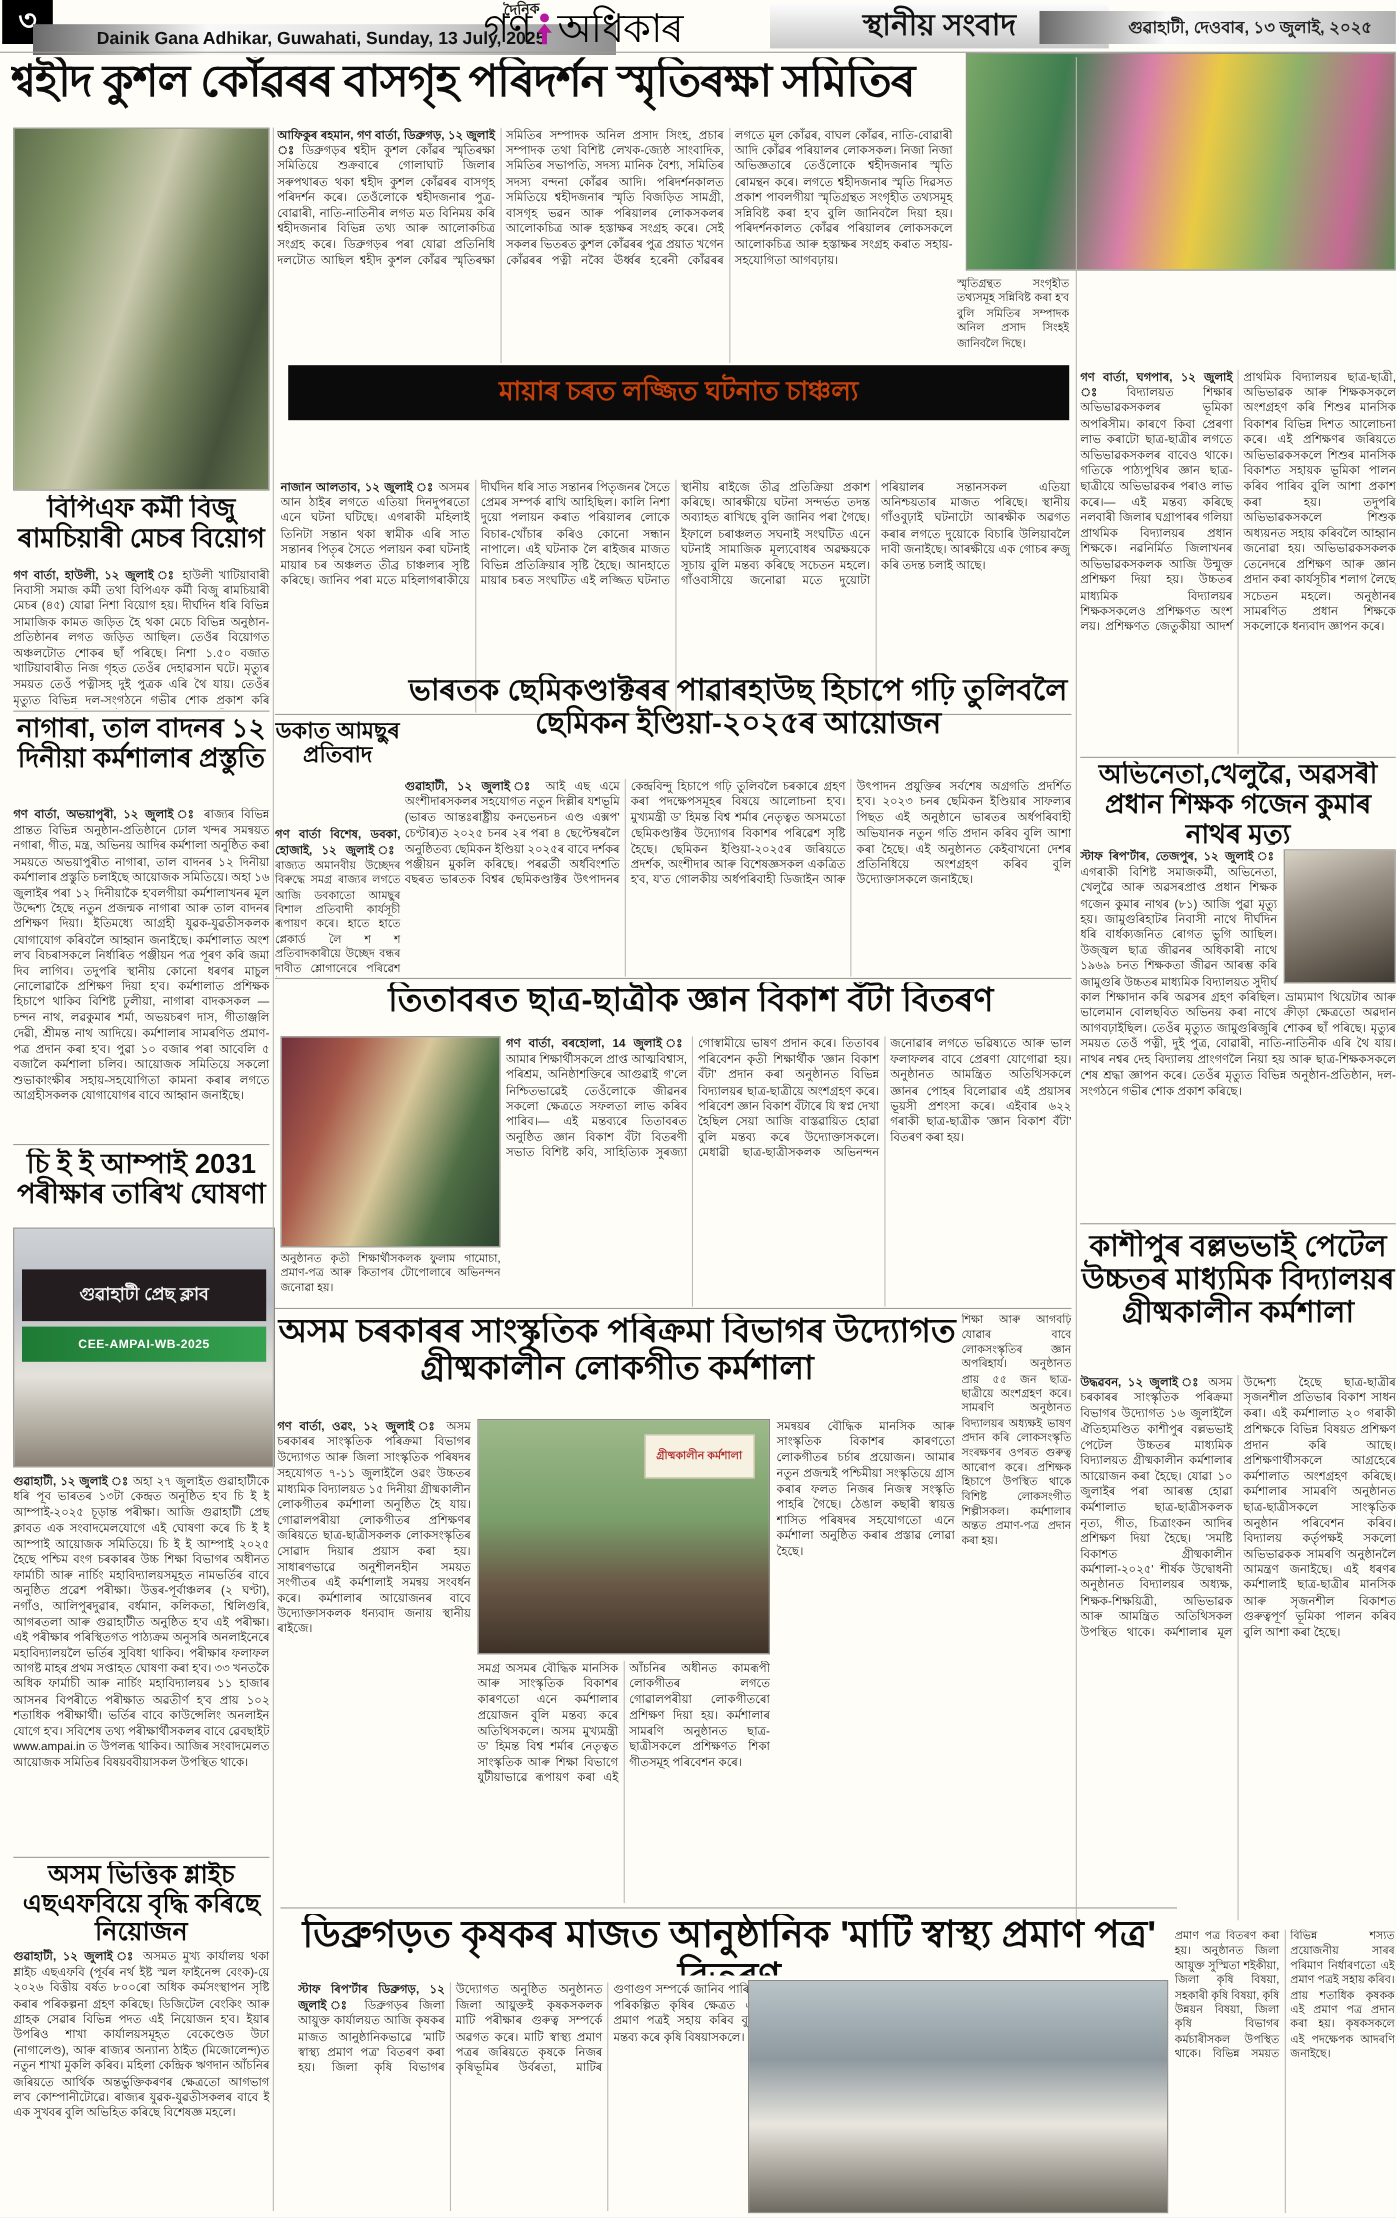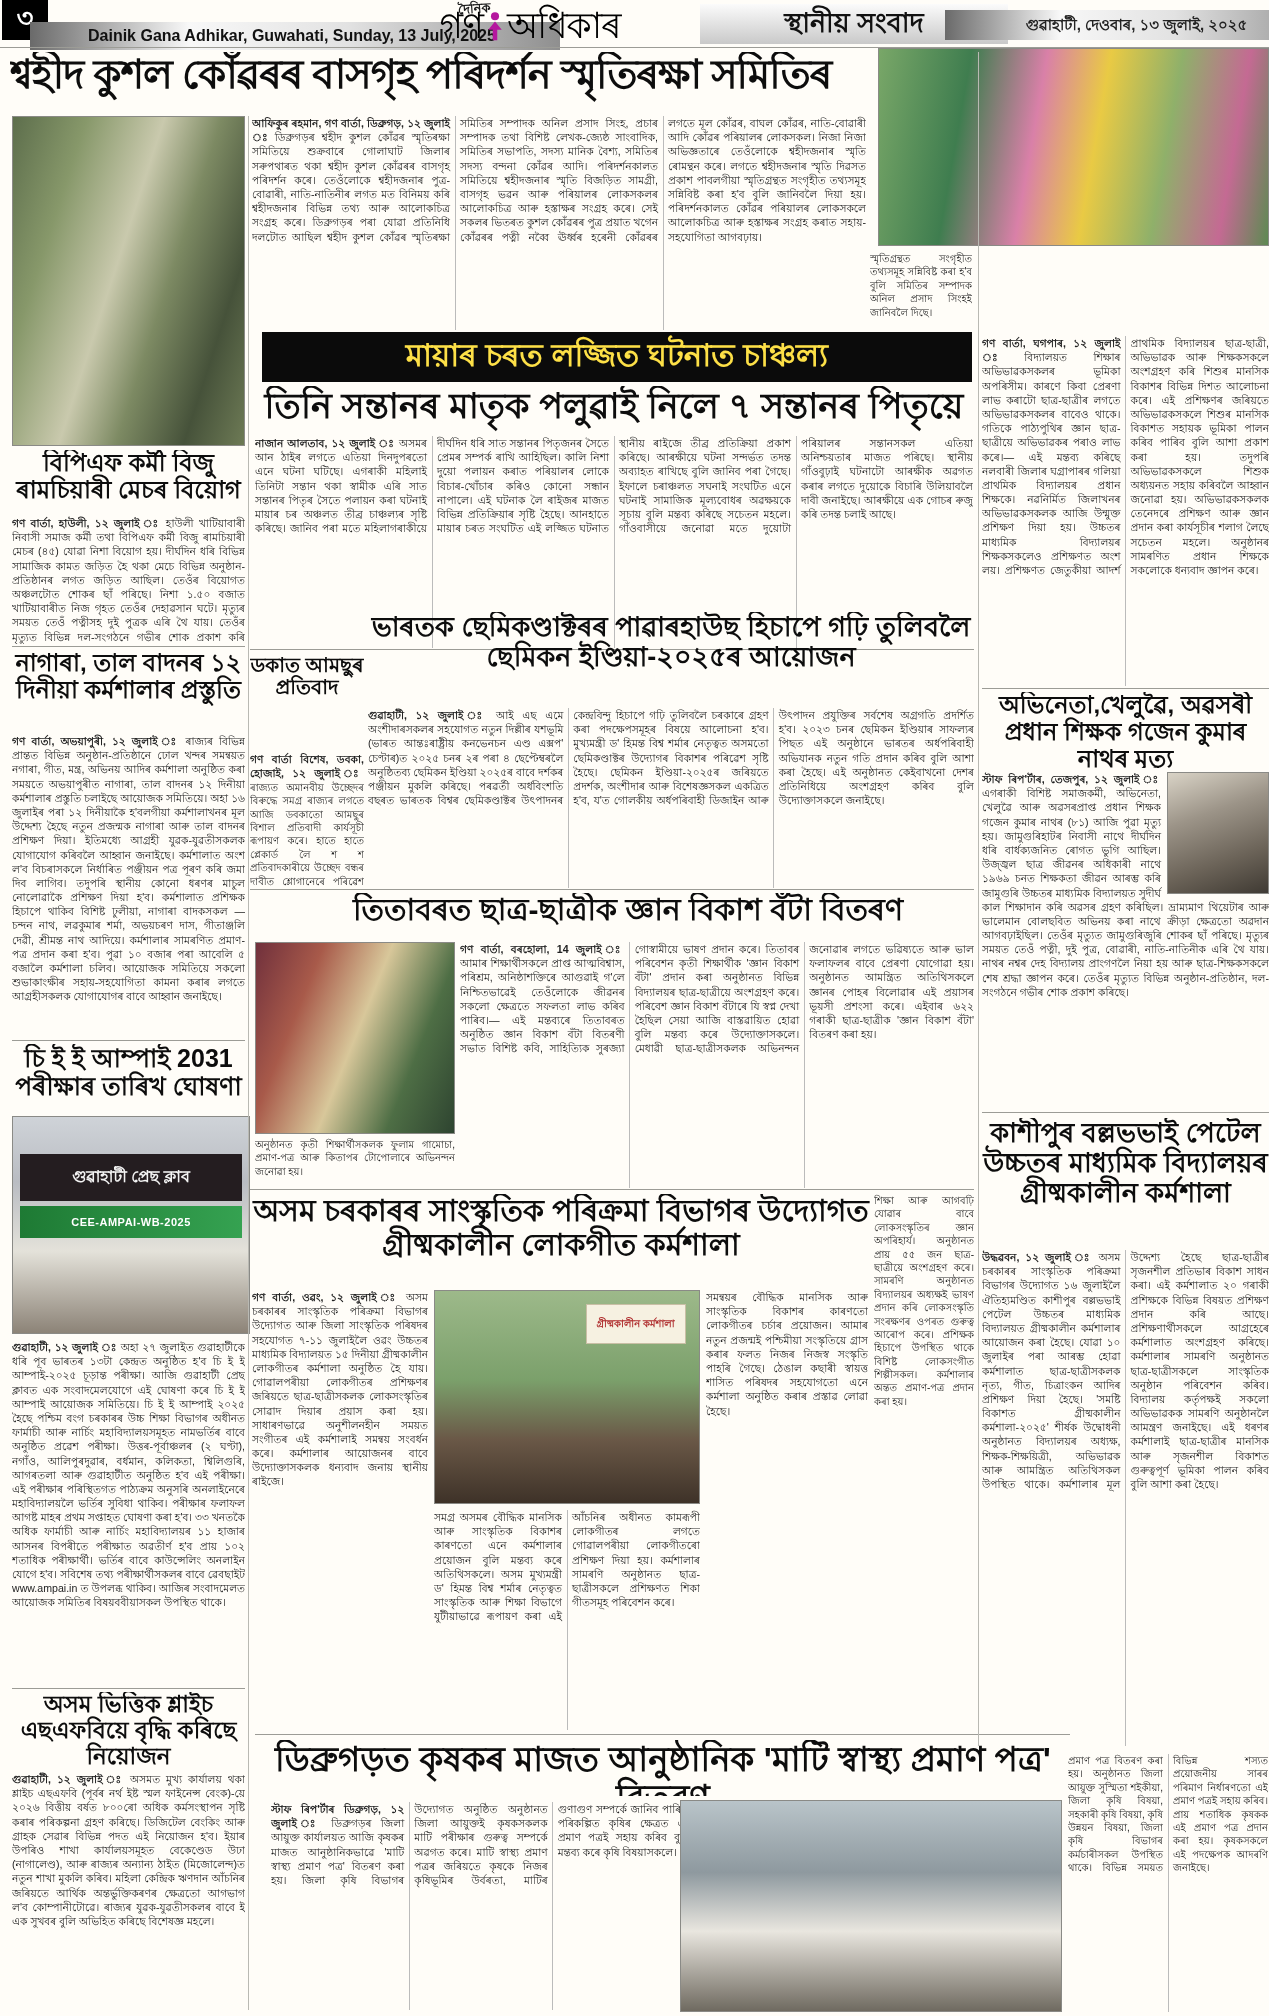--- a/index.html
+++ b/index.html
@@ -25,22 +25,22 @@
   .bar-date{position:absolute;left:945px;top:10px;width:383px;height:30px;justify-content:center;
     font-size:15px;font-weight:bold;color:#222;}
   
   .headline{position:absolute;font-weight:800;color:#0d0d0d;text-align:center;line-height:1.12;overflow:hidden;}
   .body-txt{position:absolute;font-size:10.6px;line-height:1.34;text-align:justify;overflow:hidden;color:#222;}
   .body-txt b{font-size:10.6px;}
   .cols2{column-count:2;column-gap:10px;column-rule:1px solid #bbb;}
   .cols3{column-count:3;column-gap:10px;column-rule:1px solid #bbb;}
   .cols4{column-count:4;column-gap:10px;column-rule:1px solid #bbb;}
   .photo{position:absolute;overflow:hidden;border:1px solid #8a8a86;}
-  .kicker{position:absolute;background:#0b0b0b;color:#fde047;display:flex;align-items:center;justify-content:center;
-    font-size:31px;font-weight:800;}
+  .kicker{position:absolute;background:#0b0b0b;color:#c2410c;display:flex;align-items:center;justify-content:center;
+    font-size:24px;font-weight:800;}
   .vrule{position:absolute;width:1px;background:#b9b9b3;}
   .hrule{position:absolute;height:1px;background:#9c9c96;}
   .banner-label{position:absolute;display:flex;align-items:center;justify-content:center;text-align:center;}
   
   .ph-lead{background:linear-gradient(108deg,#5d6e4c 0%,#87986a 22%,#c9c9ad 45%,#7d8a63 62%,#46523a 82%,#6d7a55 100%);}
   .ph-class{background:linear-gradient(100deg,#79a768 0%,#3f7d4f 22%,#d980a8 40%,#e9ca44 55%,#8fb06a 72%,#c46a93 88%,#5d8a52 100%);}
   .ph-award{background:linear-gradient(112deg,#70303c 0%,#a85a4a 25%,#d8c79a 50%,#4e6e45 75%,#2e4430 100%);}
   .ph-press{background:linear-gradient(180deg,#cfd3d8 0%,#b9bcc2 30%,#e4e2da 62%,#8c8377 100%);}
   .ph-folk{background:linear-gradient(180deg,#9db98a 0%,#7ba06b 42%,#6a5847 70%,#3e3228 100%);}
   .ph-portrait{background:linear-gradient(160deg,#d9d3c6 0%,#9c9488 35%,#6b6358 70%,#3f3a33 100%);}
@@ -83,21 +83,20 @@
   </div>
   <div class="body-txt" style="left:870px;top:252px;width:102px;height:78px;font-size:10px;">স্মৃতিগ্ৰন্থত সংগৃহীত তথ্যসমূহ সন্নিবিষ্ট কৰা হ'ব বুলি সমিতিৰ সম্পাদক অনিল প্ৰসাদ সিংহই জানিবলৈ দিছে।</div>
 
   <div class="photo ph-class" style="left:878px;top:48px;width:391px;height:198px;"></div>
   <div class="body-txt cols2" style="left:982px;top:336px;width:287px;height:350px;">
     <b>গণ বাৰ্তা, ঘগপাৰ, ১২ জুলাই ঃ</b>
     <span>বিদ্যালয়ত শিক্ষাৰ অভিভাৱকসকলৰ ভূমিকা অপৰিসীম। কাৰণে কিবা প্ৰেৰণা লাভ কৰাটো ছাত্ৰ-ছাত্ৰীৰ লগতে অভিভাৱকসকলৰ বাবেও থাকে। গতিকে পাঠ্যপুথিৰ জ্ঞান ছাত্ৰ-ছাত্ৰীয়ে অভিভাৱকৰ পৰাও লাভ কৰে।— এই মন্তব্য কৰিছে নলবাৰী জিলাৰ ঘগ্ৰাপাৰৰ গলিয়া প্ৰাথমিক বিদ্যালয়ৰ প্ৰধান শিক্ষকে। নৱনিৰ্মিত জিলাখনৰ অভিভাৱকসকলক আজি উন্মুক্ত প্ৰশিক্ষণ দিয়া হয়। উচ্চতৰ মাধ্যমিক বিদ্যালয়ৰ শিক্ষকসকলেও প্ৰশিক্ষণত অংশ লয়। প্ৰশিক্ষণত জেতুকীয়া আদৰ্শ প্ৰাথমিক বিদ্যালয়ৰ ছাত্ৰ-ছাত্ৰী, অভিভাৱক আৰু শিক্ষকসকলে অংশগ্ৰহণ কৰি শিশুৰ মানসিক বিকাশৰ বিভিন্ন দিশত আলোচনা কৰে। এই প্ৰশিক্ষণৰ জৰিয়তে অভিভাৱকসকলে শিশুৰ মানসিক বিকাশত সহায়ক ভূমিকা পালন কৰিব পাৰিব বুলি আশা প্ৰকাশ কৰা হয়। তদুপৰি অভিভাৱকসকলে শিশুক অধ্যয়নত সহায় কৰিবলৈ আহ্বান জনোৱা হয়। অভিভাৱকসকলক তেনেদৰে প্ৰশিক্ষণ আৰু জ্ঞান প্ৰদান কৰা কাৰ্যসূচীৰ শলাগ লৈছে সচেতন মহলে। অনুষ্ঠানৰ সামৰণিত প্ৰধান শিক্ষকে সকলোকে ধন্যবাদ জ্ঞাপন কৰে।</span>
   </div>
 
   <div class="kicker" style="left:262px;top:332px;width:710px;height:50px;">মায়াৰ চৰত লজ্জিত ঘটনাত চাঞ্চল্য</div>
-  <div class="headline" style="left:255px;top:386px;width:718px;height:46px;font-size:35px;">তিনি সন্তানৰ মাতৃক পলুৱাই নিলে ৭ সন্তানৰ পিতৃয়ে</div>
   <div class="body-txt cols4" style="left:255px;top:436px;width:718px;height:212px;">
     <b>নাজান আলতাব, ১২ জুলাই ঃ</b>
     <span>অসমৰ আন ঠাইৰ লগতে এতিয়া দিনদুপৰতো এনে ঘটনা ঘটিছে। এগৰাকী মহিলাই তিনিটা সন্তান থকা স্বামীক এৰি সাত সন্তানৰ পিতৃৰ সৈতে পলায়ন কৰা ঘটনাই মায়াৰ চৰ অঞ্চলত তীব্ৰ চাঞ্চল্যৰ সৃষ্টি কৰিছে। জানিব পৰা মতে মহিলাগৰাকীয়ে দীৰ্ঘদিন ধৰি সাত সন্তানৰ পিতৃজনৰ সৈতে প্ৰেমৰ সম্পৰ্ক ৰাখি আহিছিল। কালি নিশা দুয়ো পলায়ন কৰাত পৰিয়ালৰ লোকে বিচাৰ-খোঁচাৰ কৰিও কোনো সন্ধান নাপালে। এই ঘটনাক লৈ ৰাইজৰ মাজত বিভিন্ন প্ৰতিক্ৰিয়াৰ সৃষ্টি হৈছে। আনহাতে মায়াৰ চৰত সংঘটিত এই লজ্জিত ঘটনাত স্থানীয় ৰাইজে তীব্ৰ প্ৰতিক্ৰিয়া প্ৰকাশ কৰিছে। আৰক্ষীয়ে ঘটনা সন্দৰ্ভত তদন্ত অব্যাহত ৰাখিছে বুলি জানিব পৰা গৈছে। ইফালে চৰাঞ্চলত সঘনাই সংঘটিত এনে ঘটনাই সামাজিক মূল্যবোধৰ অৱক্ষয়কে সূচায় বুলি মন্তব্য কৰিছে সচেতন মহলে। গাঁওবাসীয়ে জনোৱা মতে দুয়োটা পৰিয়ালৰ সন্তানসকল এতিয়া অনিশ্চয়তাৰ মাজত পৰিছে। স্থানীয় গাঁওবুঢ়াই ঘটনাটো আৰক্ষীক অৱগত কৰাৰ লগতে দুয়োকে বিচাৰি উলিয়াবলৈ দাবী জনাইছে। আৰক্ষীয়ে এক গোচৰ ৰুজু কৰি তদন্ত চলাই আছে।</span>
   </div>
 
   <div class="headline" style="left:12px;top:450px;width:233px;height:62px;font-size:24px;">বিপিএফ কৰ্মী বিজু ৰামচিয়াৰী মেচৰ বিয়োগ</div>
   <div class="body-txt" style="left:12px;top:516px;width:233px;height:128px;">
     <b>গণ বাৰ্তা, হাউলী, ১২ জুলাই ঃ</b>
     <span>হাউলী খাটিয়াবাৰী নিবাসী সমাজ কৰ্মী তথা বিপিএফ কৰ্মী বিজু ৰামচিয়াৰী মেচৰ (৪৫) যোৱা নিশা বিয়োগ হয়। দীৰ্ঘদিন ধৰি বিভিন্ন সামাজিক কামত জড়িত হৈ থকা মেচে বিভিন্ন অনুষ্ঠান-প্ৰতিষ্ঠানৰ লগত জড়িত আছিল। তেওঁৰ বিয়োগত অঞ্চলটোত শোকৰ ছাঁ পৰিছে। নিশা ১.৫০ বজাত খাটিয়াবাৰীত নিজ গৃহত তেওঁৰ দেহাৱসান ঘটে। মৃত্যুৰ সময়ত তেওঁ পত্নীসহ দুই পুত্ৰক এৰি থৈ যায়। তেওঁৰ মৃত্যুত বিভিন্ন দল-সংগঠনে গভীৰ শোক প্ৰকাশ কৰি শোকসন্তপ্ত পৰিয়ালবৰ্গলৈ সমবেদনা জ্ঞাপন কৰিছে।</span>
   </div>

